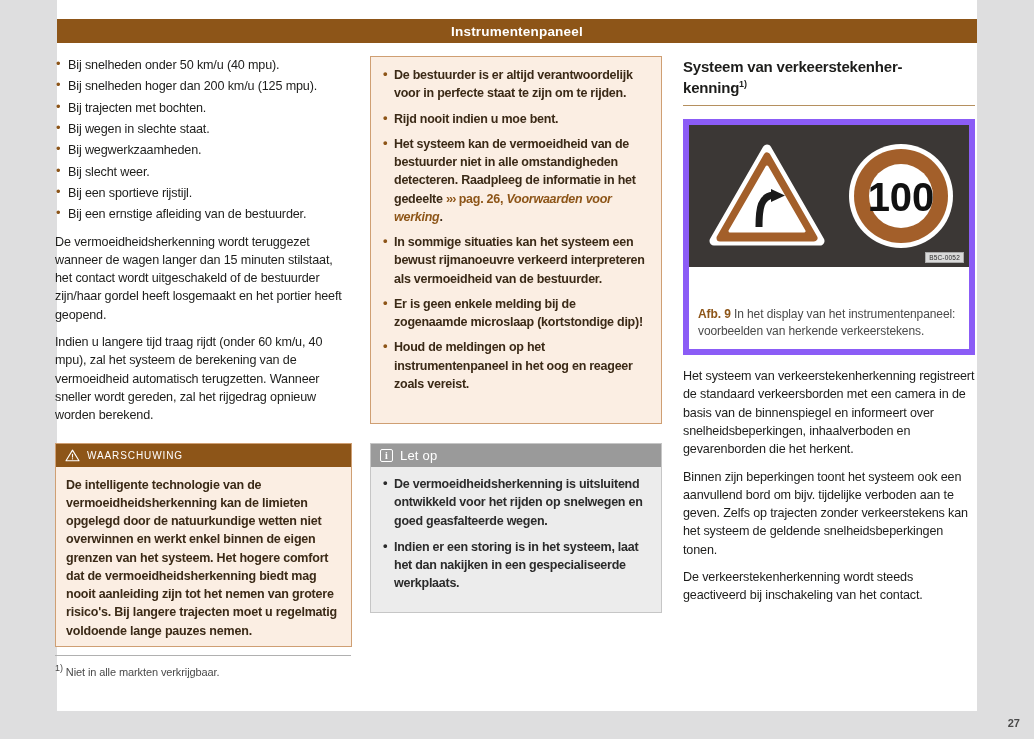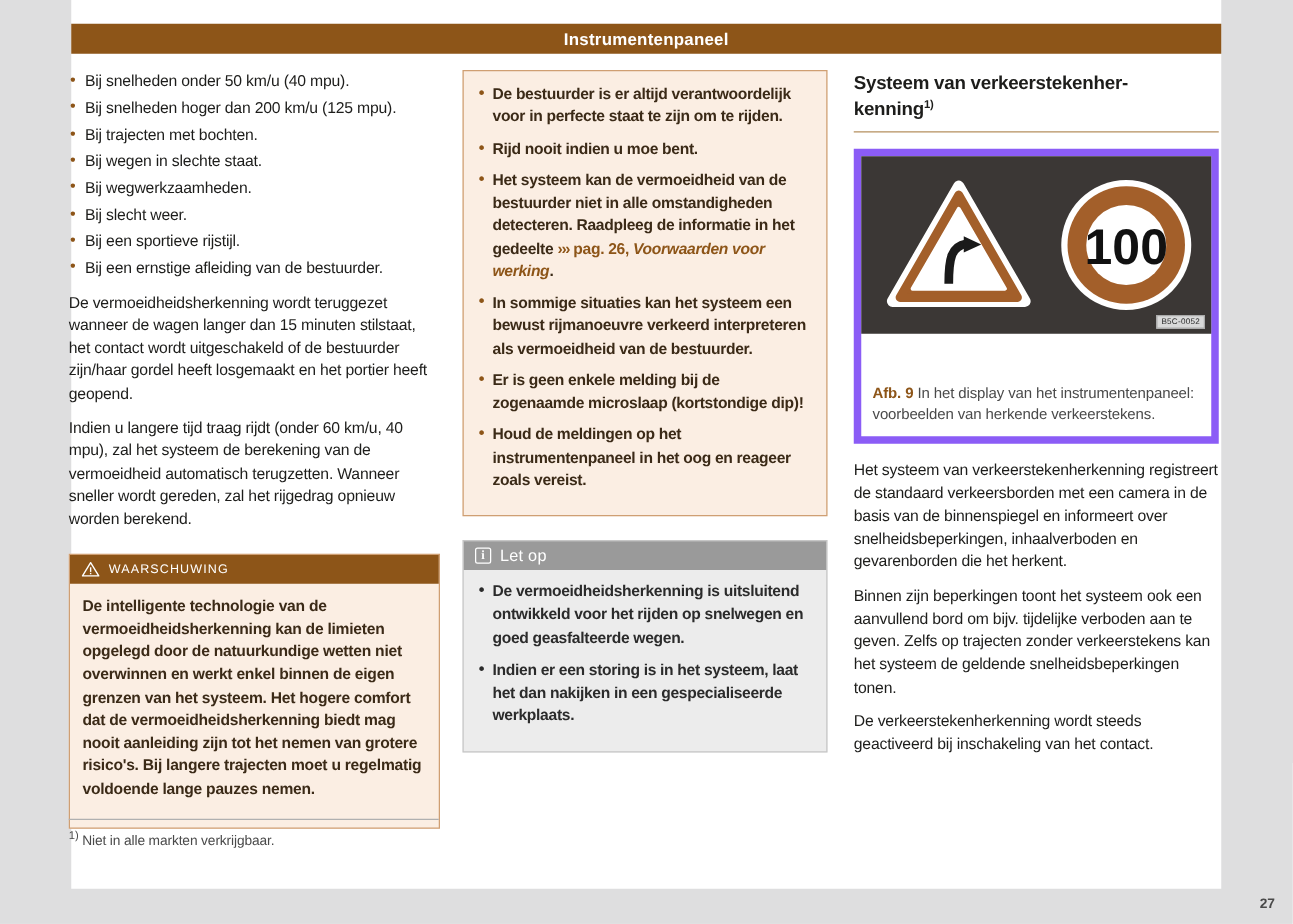--- a/index.html
+++ b/index.html
@@ -72,34 +72,34 @@
     background: #8d5518;
     color: #ffffff;
     font-size: 10px;
     letter-spacing: .9px;
     padding: 5px 9px 5px 9px;
     display: flex;
     align-items: center;
     gap: 7px;
   }
   .warn-body {
-    padding: 9px 10px 22px 10px;
+    padding: 9px 10px 6px 10px;
     font-size: 12.5px;
     line-height: 1.46;
     font-weight: bold;
     color: #3b2a17;
     letter-spacing: -0.2px;
   }
   .tri-ico { width: 15px; height: 13px; display:block; }
 
   
   .orange-box {
     border: 1px solid #cf9f73;
     background: #fbeee3;
-    padding: 9px 11px 10px 11px;
+    padding: 9px 11px 21px 11px;
     box-sizing: border-box;
   }
   .orange-box ul.bullets li {
     font-weight: bold;
     color: #3b2a17;
     font-size: 12.5px;
     line-height: 1.46;
     padding-left: 12px;
     margin-bottom: 7px;
     letter-spacing: -0.25px;

